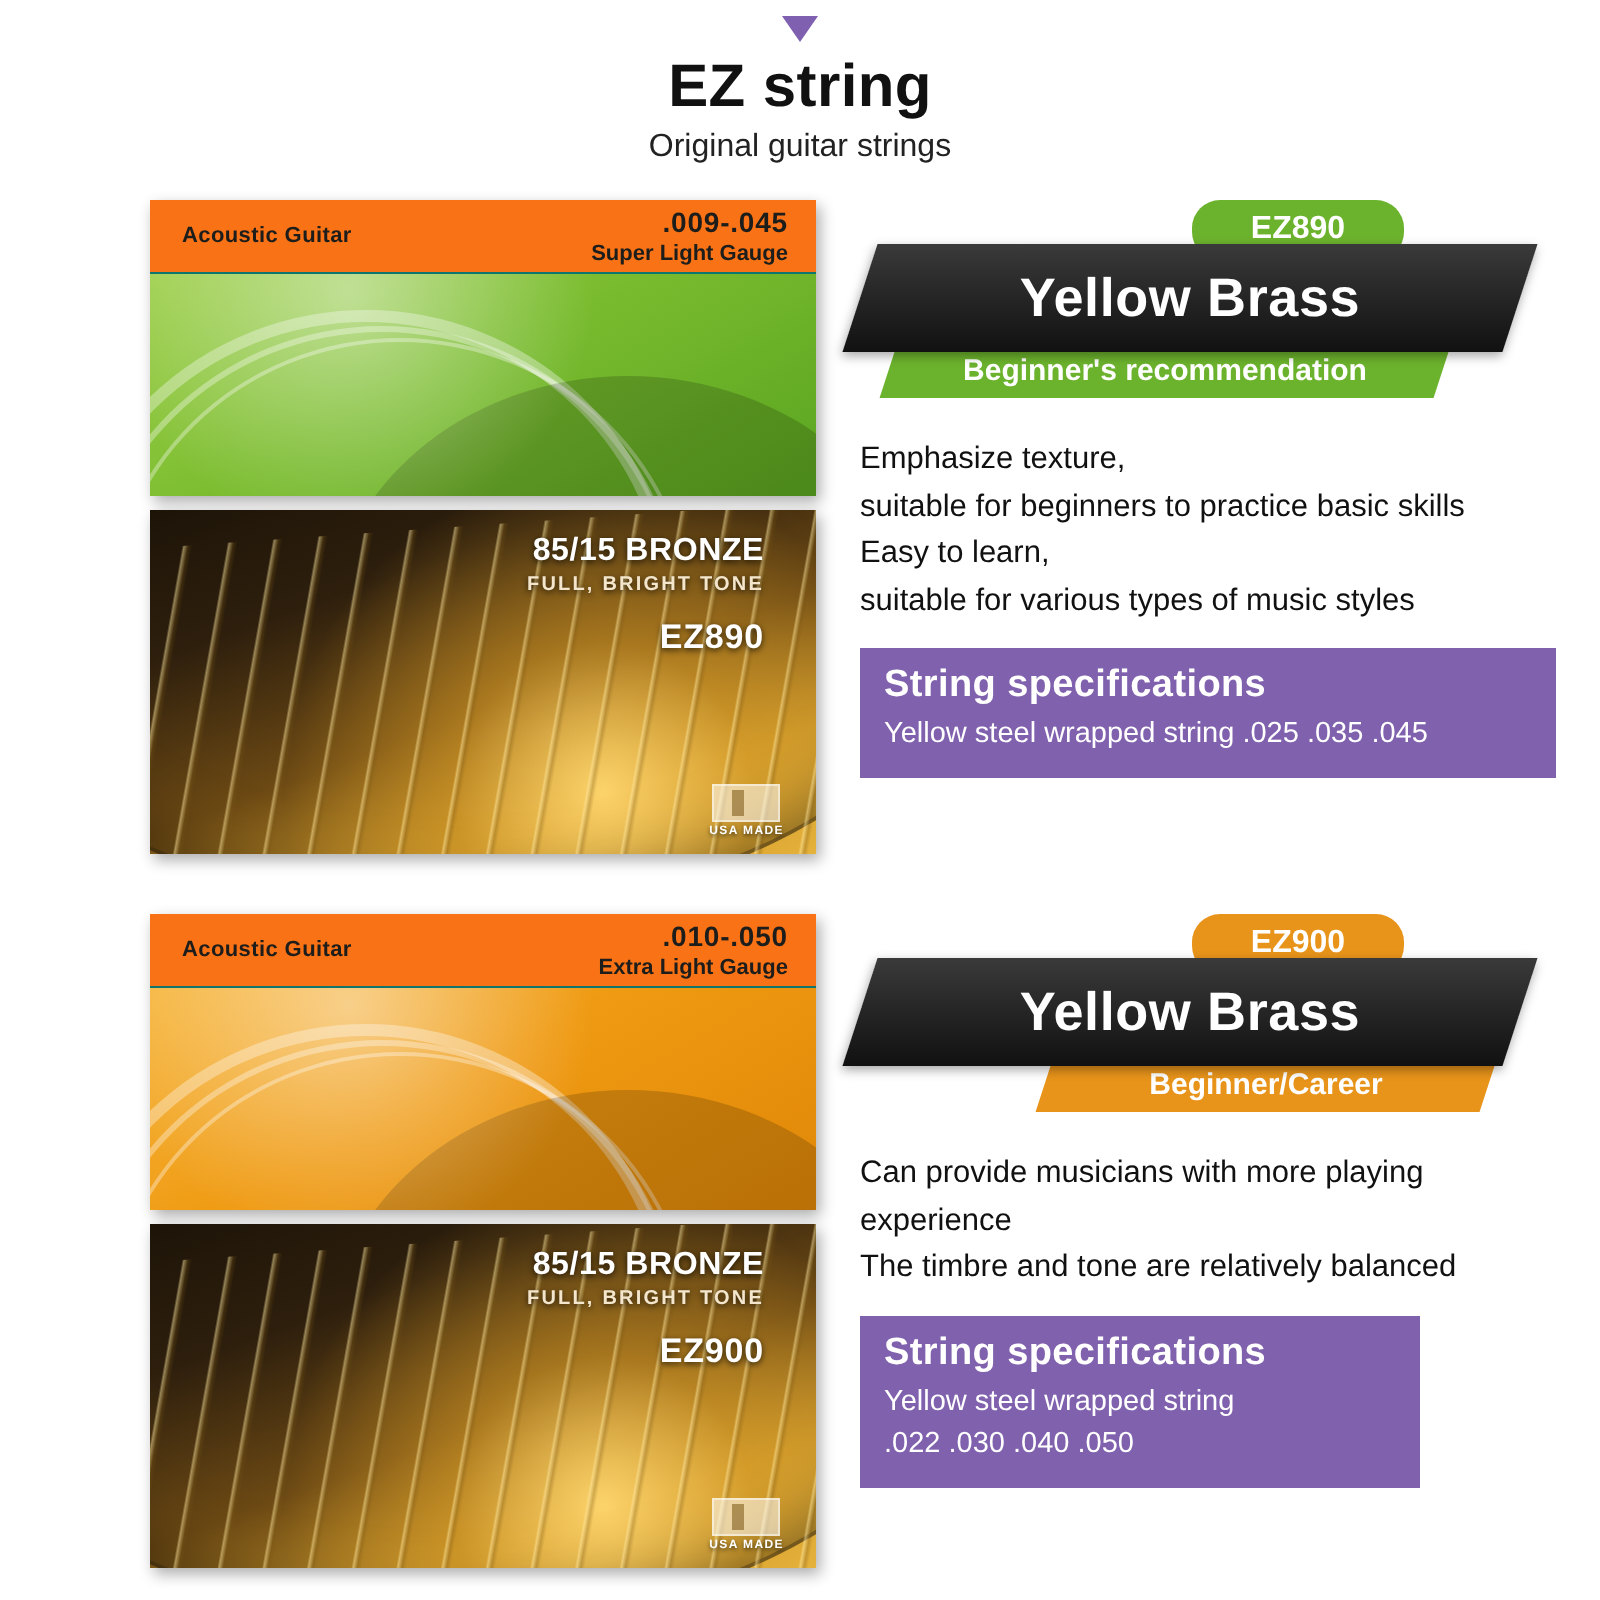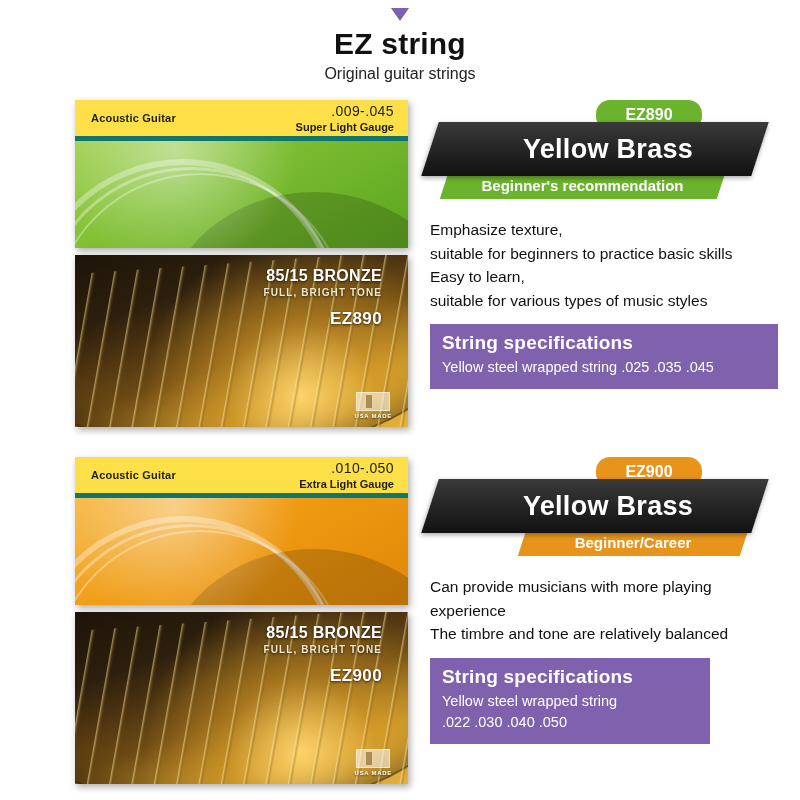--- a/index.html
+++ b/index.html
@@ -73,41 +73,41 @@
     background: #fff;
     box-shadow: 2px 3px 7px rgba(0,0,0,.33);
     overflow: hidden;
   }
   .pack-top { height: 148px; margin-bottom: 7px; }
   .pack-bottom { height: 172px; }
 
   .pack-head {
     position: relative;
     height: 36px;
-    background: #fde047;
-    border-bottom: 5px solid #0f766e;
+    background: #f97316;
+    border-bottom: 1px solid #0f766e;
   }
   .pack-head .cat {
     position: absolute;
     left: 16px; top: 12px;
     font-size: 11px;
     font-weight: bold;
     letter-spacing: .2px;
     color: #1d1d1b;
   }
   .pack-head .gauge {
     position: absolute;
     right: 14px; top: 3px;
     text-align: right;
     line-height: 1.25;
   }
   .pack-head .gauge .g-num {
     display: block;
     font-size: 14px;
-    font-weight: normal;
+    font-weight: bold;
     letter-spacing: .4px;
     color: #1d1d1b;
   }
   .pack-head .gauge .g-name {
     display: block;
     font-size: 11px;
     font-weight: bold;
     color: #1d1d1b;
   }
 
@@ -245,21 +245,21 @@
     position: absolute;
     top: 22px; left: 0;
     width: 330px; height: 54px;
     background: linear-gradient(180deg,#3a3a3a 0%,#232323 55%,#111 100%);
     transform: skewX(-18deg);
     z-index: 2;
     box-shadow: 0 2px 5px rgba(0,0,0,.35);
   }
   .black-bar-text {
     position: absolute;
-    top: 22px; left: 13px;
+    top: 22px; left: 0;
     width: 330px; height: 54px;
     line-height: 54px;
     text-align: center;
     color: #fff;
     font-size: 27px;
     font-weight: bold;
     letter-spacing: .3px;
     z-index: 3;
   }
   .ribbon {

